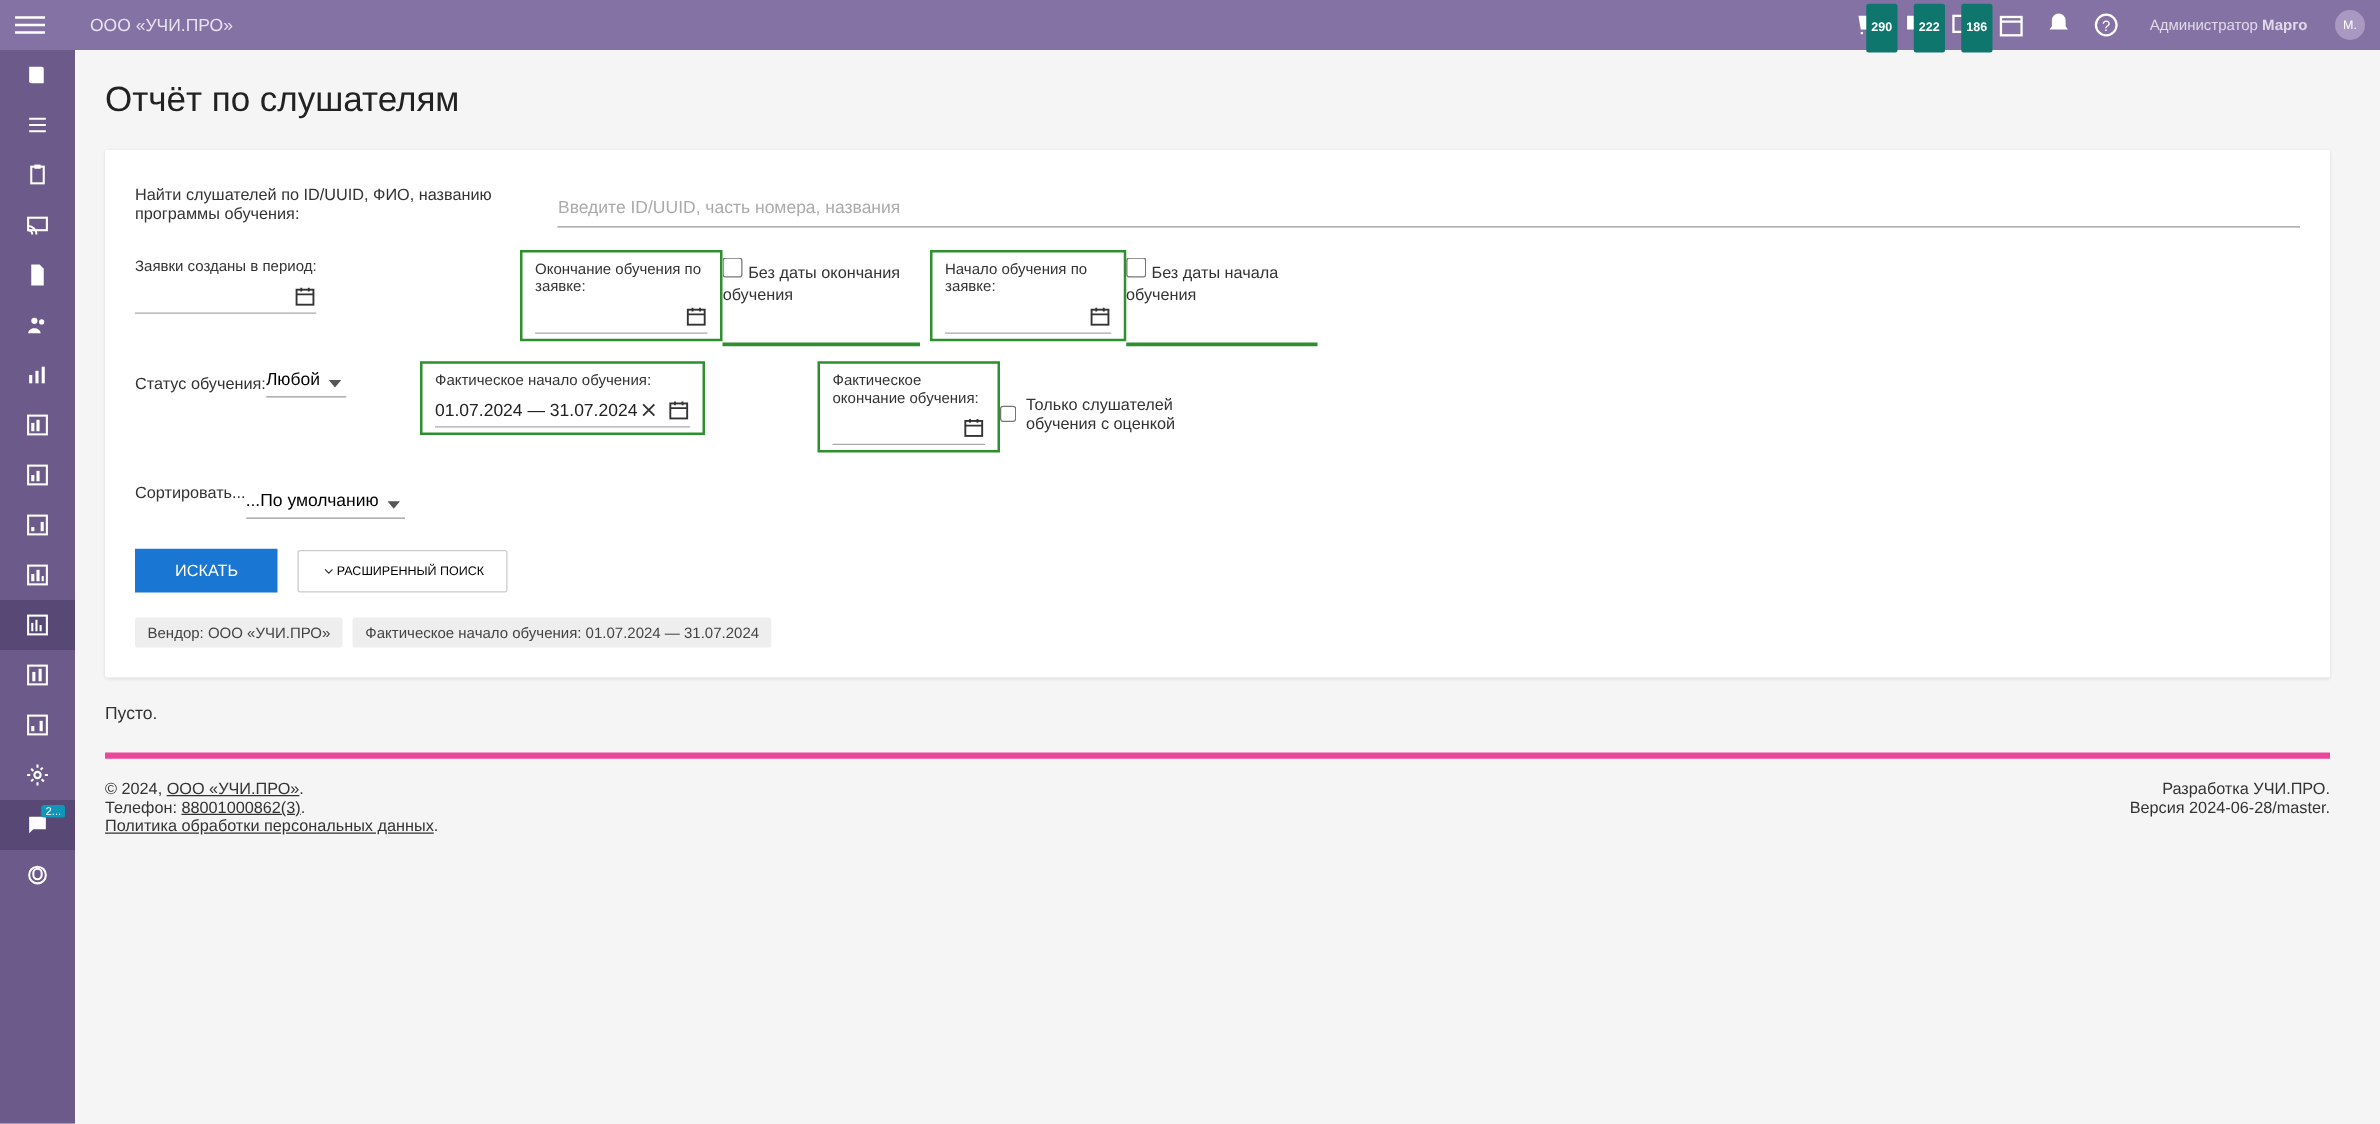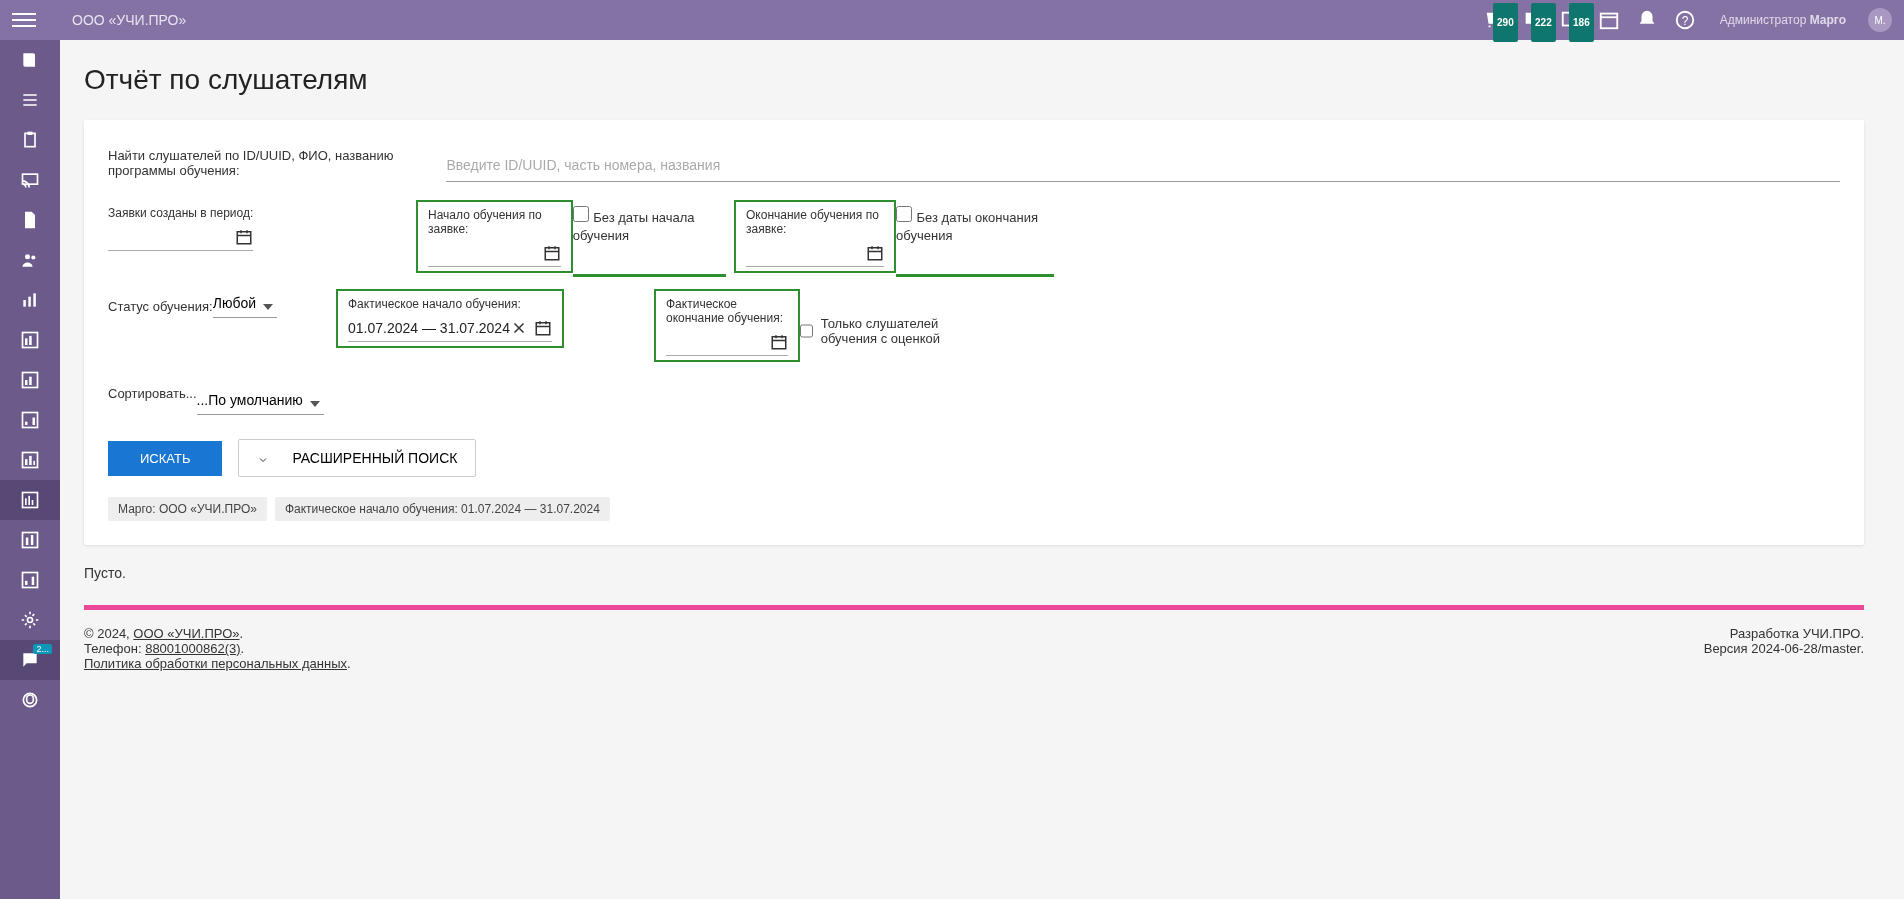--- a/index.html
+++ b/index.html
@@ -50,21 +50,21 @@
 .green-underline { border-bottom: 3px solid #2d8f2d; padding-bottom: 4px; display: inline-block; }
 
 .select-wrap { position: relative; }
 .select-wrap select { width: 100%; border: none; border-bottom: 1px solid #999; font-size: 14px; padding: 6px 20px 6px 0; background: transparent; appearance: none; cursor: pointer; }
 .select-wrap::after { content: ''; position: absolute; right: 4px; top: 50%; width: 0; height: 0; border-left: 5px solid transparent; border-right: 5px solid transparent; border-top: 6px solid #555; pointer-events: none; }
 
 .sort-row { margin-top: 20px; width: 530px; }
 
 .btn-row { display: flex; gap: 16px; margin-top: 24px; align-items: center; }
 .btn-primary { background: #1976d2; color: #fff; border: none; padding: 10px 32px; font-size: 13px; cursor: pointer; border-radius: 0; }
-.btn-outline { background: #fff; border: 1px solid #ccc; padding: 10px 18px; font-size: 14px; cursor: pointer; display: flex; align-items: flex-end; gap: 23px; border-radius: 2px; }
+.btn-outline { background: #fff; border: 1px solid #ccc; padding: 10px 18px; font-size: 10px; cursor: pointer; display: flex; align-items: flex-end; gap: 0; border-radius: 2px; }
 .btn-outline svg { width: 12px; height: 12px; }
 
 .chips { margin-top: 20px; display: flex; gap: 8px; flex-wrap: wrap; }
 .chip { background: #eee; padding: 5px 10px; font-size: 12px; color: #444; border-radius: 2px; }
 
 .empty { font-size: 14px; color: #333; margin: 20px 0 24px; }
 
 .footer { display: flex; justify-content: space-between; font-size: 13px; color: #333; padding: 16px 0 24px; border-top: 5px solid #ec4899; }
 .footer a { color: #333; text-decoration: underline; }
 .footer .right { text-align: right; }
@@ -262,57 +262,57 @@
               <div class="date-icons">
                   <svg viewBox="0 0 24 24">
                     <rect x="3" y="5" width="18" height="16" fill="none" stroke="#333" stroke-width="2"></rect>
                     <path d="M3 10h18M8 3v4M16 3v4" stroke="#333" stroke-width="2"></path>
                   </svg>
                 </div>
             </div>
           </div>
         </div>
 
+        <div class="field col-320">
+          <div class="date-box">
+            <span class="date-label">Окончание обучения по заявке:</span>
+            <div class="date-input-row">
+              <span class="date-val"></span>
+              <div class="date-icons">
+                  <svg viewBox="0 0 24 24">
+                    <rect x="3" y="5" width="18" height="16" fill="none" stroke="#333" stroke-width="2"></rect>
+                    <path d="M3 10h18M8 3v4M16 3v4" stroke="#333" stroke-width="2"></path>
+                  </svg>
+                </div>
+            </div>
+          </div>
+          <div class="check-row green-underline">
+            <input type="checkbox" id="noend" style="">
+            <label for="noend">Без даты окончания обучения</label>
+          </div>
+        </div>
+
         <div class="field col-310">
           <div class="date-box">
             <span class="date-label">Начало обучения по заявке:</span>
             <div class="date-input-row">
               <span class="date-val"></span>
               <div class="date-icons">
                   <svg viewBox="0 0 24 24">
                     <rect x="3" y="5" width="18" height="16" fill="none" stroke="#333" stroke-width="2"></rect>
                     <path d="M3 10h18M8 3v4M16 3v4" stroke="#333" stroke-width="2"></path>
                   </svg>
                 </div>
             </div>
           </div>
           <div class="check-row green-underline">
             <input type="checkbox" id="nostart" style="">
             <label for="nostart">Без даты начала обучения</label>
           </div>
         </div>
-
-        <div class="field col-320">
-          <div class="date-box">
-            <span class="date-label">Окончание обучения по заявке:</span>
-            <div class="date-input-row">
-              <span class="date-val"></span>
-              <div class="date-icons">
-                  <svg viewBox="0 0 24 24">
-                    <rect x="3" y="5" width="18" height="16" fill="none" stroke="#333" stroke-width="2"></rect>
-                    <path d="M3 10h18M8 3v4M16 3v4" stroke="#333" stroke-width="2"></path>
-                  </svg>
-                </div>
-            </div>
-          </div>
-          <div class="check-row green-underline">
-            <input type="checkbox" id="noend" style="">
-            <label for="noend">Без даты окончания обучения</label>
-          </div>
-        </div>
       </div>
 
       <div class="row" style="margin-top:8px;">
         <div class="field col-220">
           <label class="field-label">Статус обучения:</label>
           <div class="select-wrap">
             <select><option>Любой</option></select>
           </div>
         </div>
 
@@ -365,21 +365,21 @@
         <button class="btn-primary">ИСКАТЬ</button>
         <button class="btn-outline">
           <svg viewBox="0 0 24 24">
               <path d="M6 9l6 6 6-6" fill="none" stroke="#333" stroke-width="2"></path>
             </svg>
           <span>РАСШИРЕННЫЙ ПОИСК</span>
         </button>
       </div>
 
       <div class="chips">
-        <div class="chip">Марго: ООО «УЧИ.ПРО»</div>
+        <div class="chip">Вендор: ООО «УЧИ.ПРО»</div>
         <div class="chip">Фактическое начало обучения: 01.07.2024 — 31.07.2024</div>
       </div>
     </div>
 
     <div class="empty">Пусто.</div>
 
     <div class="footer">
       <div class="left">
         <div>
           <span>©  2024, </span><a href="#">ООО «УЧИ.ПРО»</a>.

